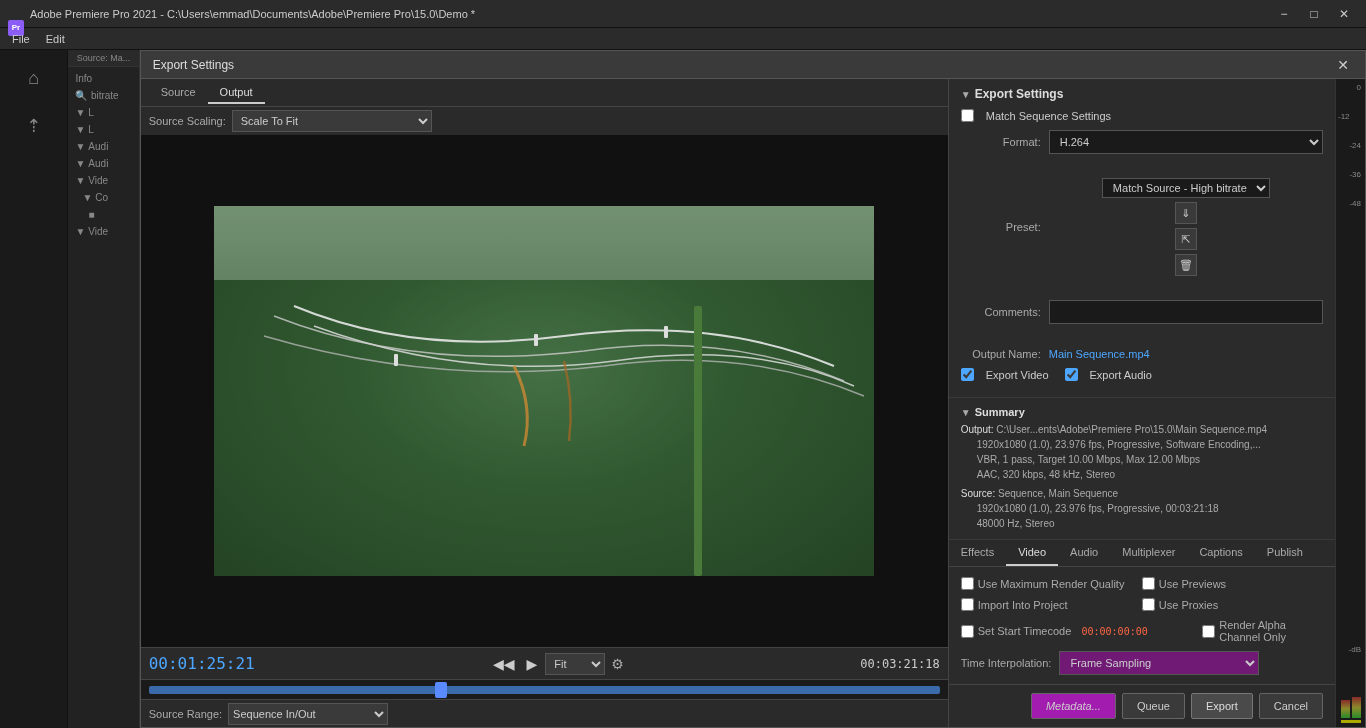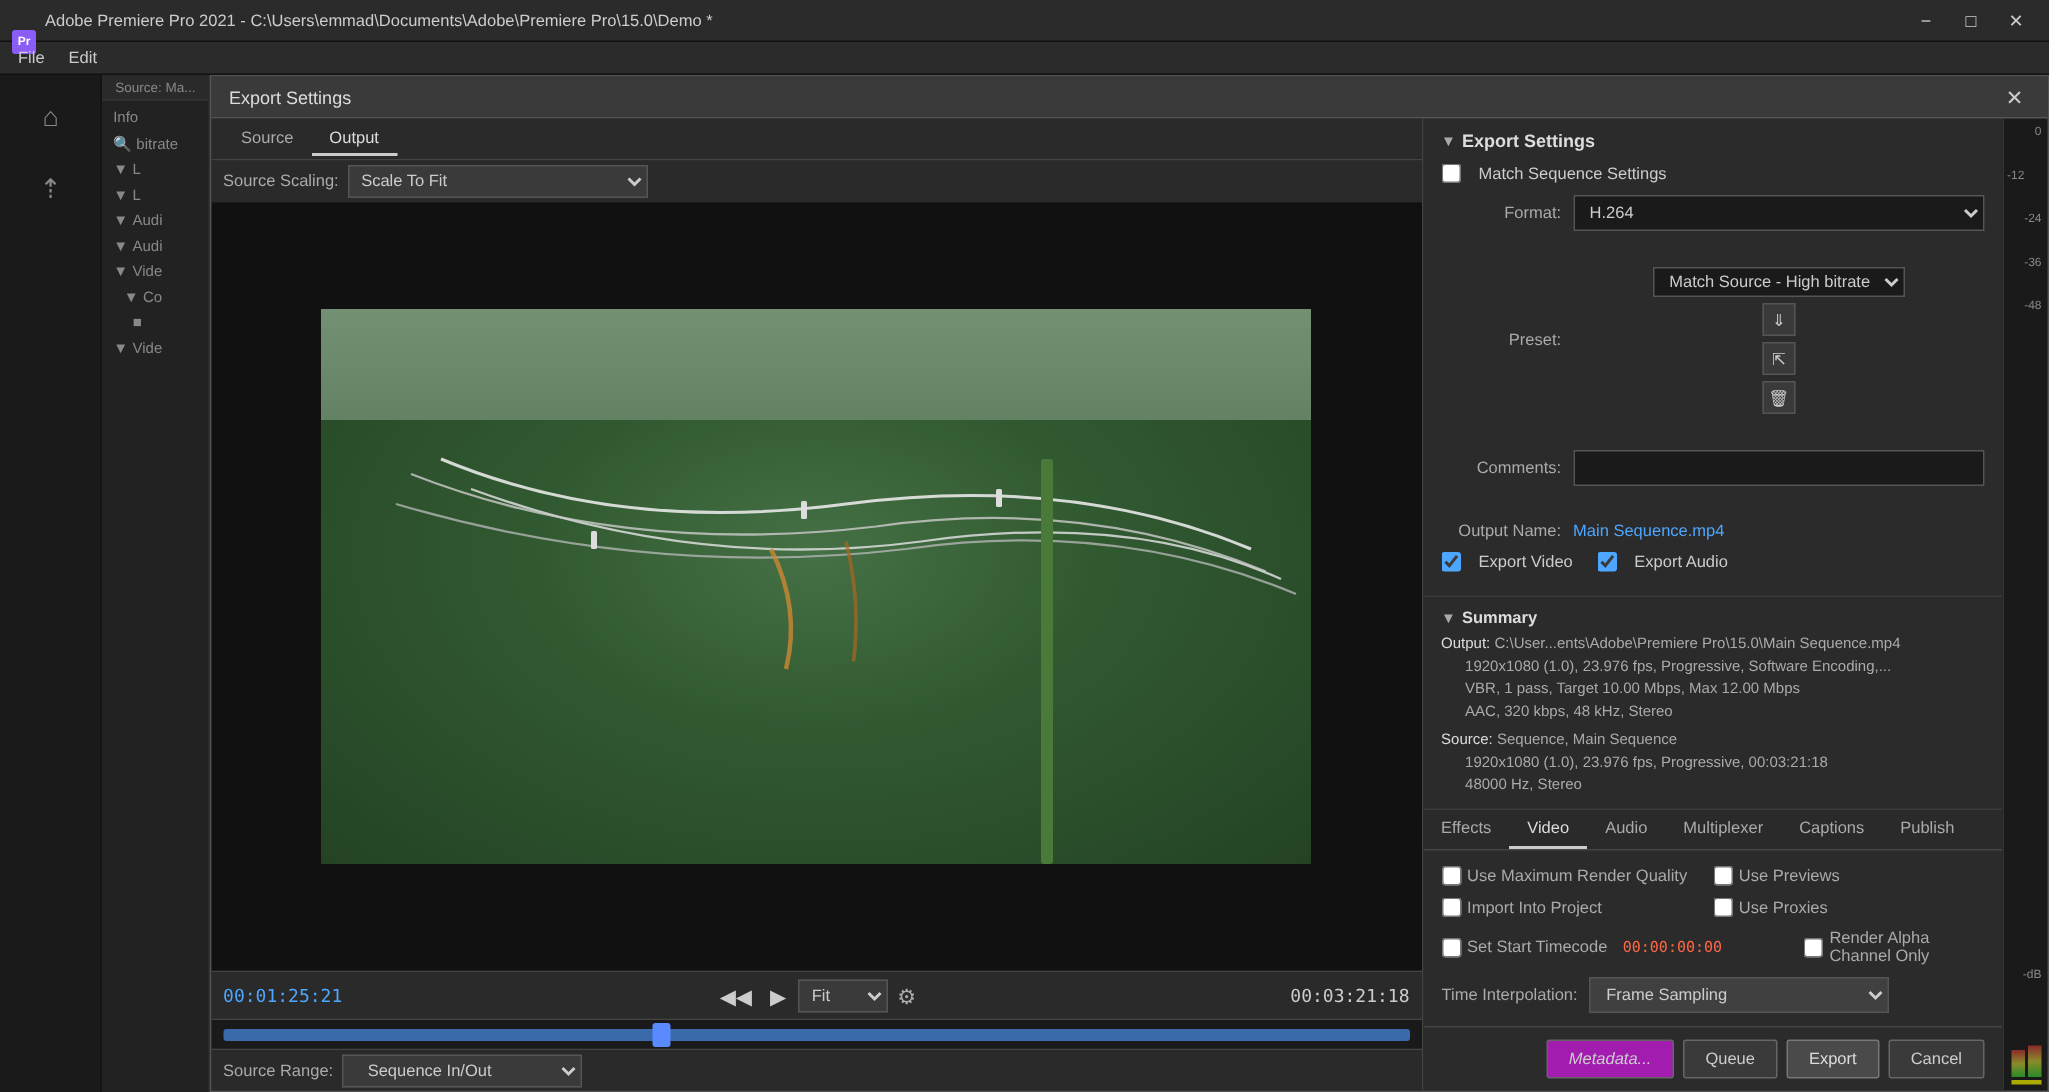--- a/index.html
+++ b/index.html
@@ -43,33 +43,33 @@
     .scaling-select { background: #3a3a3a; border: 1px solid #555; color: #ccc; font-size: 11px; padding: 2px 4px; height: 22px; width: 200px; cursor: pointer; }
     .scaling-select option { background: #3a3a3a; }
 
     .preview-video { flex: 1; background: #111; display: flex; align-items: center; justify-content: center; position: relative; overflow: hidden; }
     .video-placeholder { width: 660px; height: 370px; position: relative; overflow: hidden; }
 
     .preview-toolbar { background: #2a2a2a; height: 32px; display: flex; align-items: center; padding: 0 8px; gap: 4px; border-top: 1px solid #444; justify-content: space-between; }
     .toolbar-left { display: flex; align-items: center; gap: 6px; }
     .toolbar-center { display: flex; align-items: center; gap: 4px; }
     .toolbar-right { display: flex; align-items: center; gap: 6px; }
-    .timecode-display { font-size: 12px; color: #4da6ff; font-family: monospace; }
+    .timecode-display { font-size: 16px; color: #4da6ff; font-family: monospace; }
     .timecode-end { font-size: 12px; color: #ccc; font-family: monospace; }
     .transport-btn { background: none; border: none; color: #ccc; cursor: pointer; font-size: 14px; padding: 2px 4px; }
     .fit-select { background: #3a3a3a; border: 1px solid #555; color: #ccc; font-size: 11px; padding: 2px 4px; height: 22px; width: 60px; }
     .toolbar-icon-btn { background: none; border: none; color: #aaa; cursor: pointer; font-size: 14px; padding: 2px; }
 
     .timeline-bar { background: #1a1a1a; height: 20px; position: relative; border-top: 1px solid #444; }
     .timeline-track { height: 8px; background: #3a6aaa; margin: 6px 8px; border-radius: 2px; position: relative; }
     .timeline-handle { width: 12px; height: 16px; background: #5a8aff; position: absolute; top: -4px; left: 37%; transform: translateX(-50%); cursor: pointer; border-radius: 2px; }
 
     .source-range-bar { background: #2a2a2a; height: 28px; display: flex; align-items: center; padding: 0 8px; border-top: 1px solid #444; }
     .source-range-label { font-size: 11px; color: #aaa; margin-right: 6px; }
-    .source-range-select { background: #3a3a3a; border: 1px solid #555; color: #ccc; font-size: 11px; padding: 2px 12px; height: 22px; width: 160px; }
+    .source-range-select { background: #3a3a3a; border: 1px solid #555; color: #ccc; font-size: 11px; padding: 2px 0; height: 22px; width: 160px; }
 
     
     .right-panel { flex: 1; background: #2b2b2b; display: flex; flex-direction: column; overflow: hidden; }
 
     .export-settings-section { padding: 8px 12px; border-bottom: 1px solid #3a3a3a; }
     .section-header { display: flex; align-items: center; gap: 4px; margin-bottom: 8px; }
     .section-toggle { background: none; border: none; color: #aaa; cursor: pointer; font-size: 10px; }
     .section-title { font-size: 12px; color: #ddd; font-weight: bold; }
 
     .settings-row { display: flex; align-items: center; margin-bottom: 24px; }
@@ -107,21 +107,21 @@
     .video-settings { flex: 1; overflow-y: auto; padding: 10px 12px; }
     .video-settings::-webkit-scrollbar { width: 6px; }
     .video-settings::-webkit-scrollbar-thumb { background: #555; }
     .video-settings::-webkit-scrollbar-track { background: #2a2a2a; }
 
     .checkbox-row { display: flex; align-items: center; margin-bottom: 8px; }
     .checkbox-item { display: flex; align-items: center; gap: 4px; font-size: 11px; color: #aaa; cursor: pointer; flex: 1; }
 
     .interpolation-row { display: flex; align-items: center; margin-bottom: 8px; }
     .interpolation-label { font-size: 11px; color: #aaa; margin-right: 8px; }
-    .interpolation-select { background: #404040; border: 1px solid #555; color: #ccc; font-size: 11px; padding: 2px 6px; height: 24px; width: 200px; cursor: pointer; }
+    .interpolation-select { background: #701a75; border: 1px solid #555; color: #ccc; font-size: 11px; padding: 2px 6px; height: 24px; width: 200px; cursor: pointer; }
 
     .file-size-row { display: flex; align-items: center; margin-bottom: 8px; }
     .file-size-label { font-size: 11px; color: #aaa; margin-right: 8px; margin-left: 39px; }
     .file-size-value { font-size: 11px; color: #ccc; }
 
     
     .bottom-buttons { display: flex; align-items: center; justify-content: flex-end; padding: 8px 12px; gap: 6px; border-top: 1px solid #444; background: #2b2b2b; flex-shrink: 0; }
     .btn { padding: 4px 14px; font-size: 11px; cursor: pointer; height: 26px; border-radius: 2px; border: 1px solid #666; }
     .btn-default { background: #3a3a3a; color: #ccc; }
     .btn-primary { background: #4a4a4a; color: #ddd; border-color: #777; }

